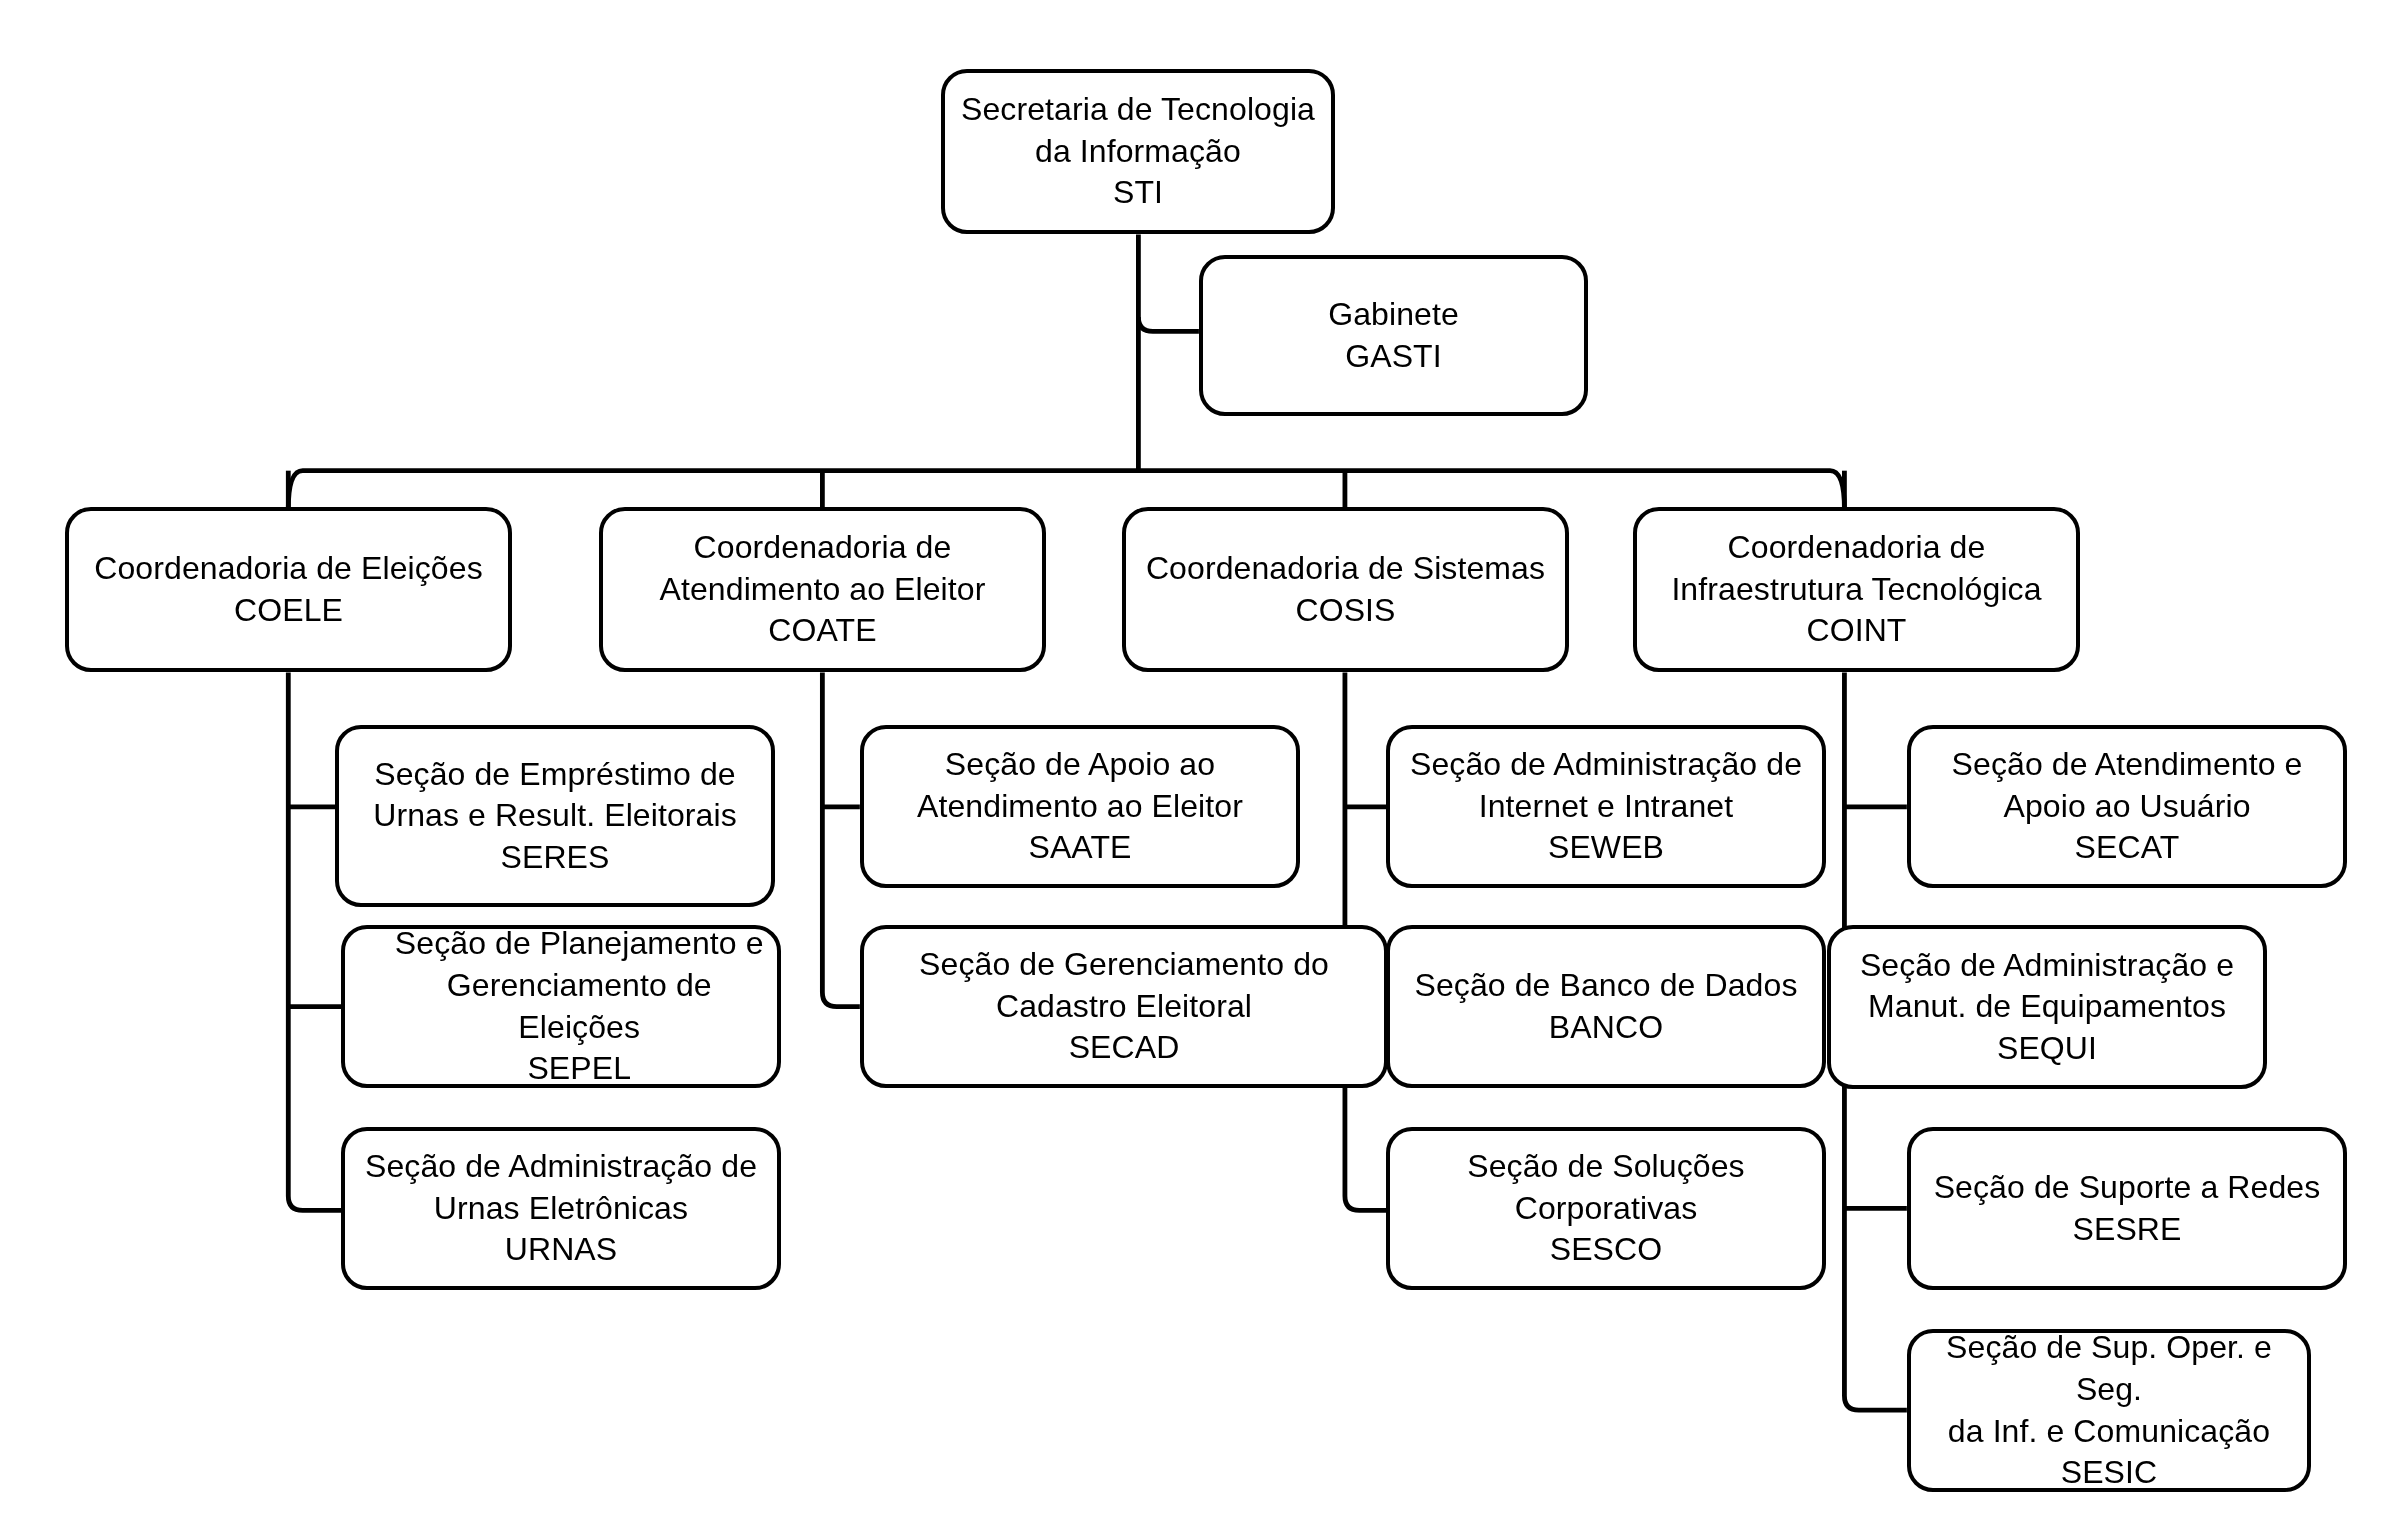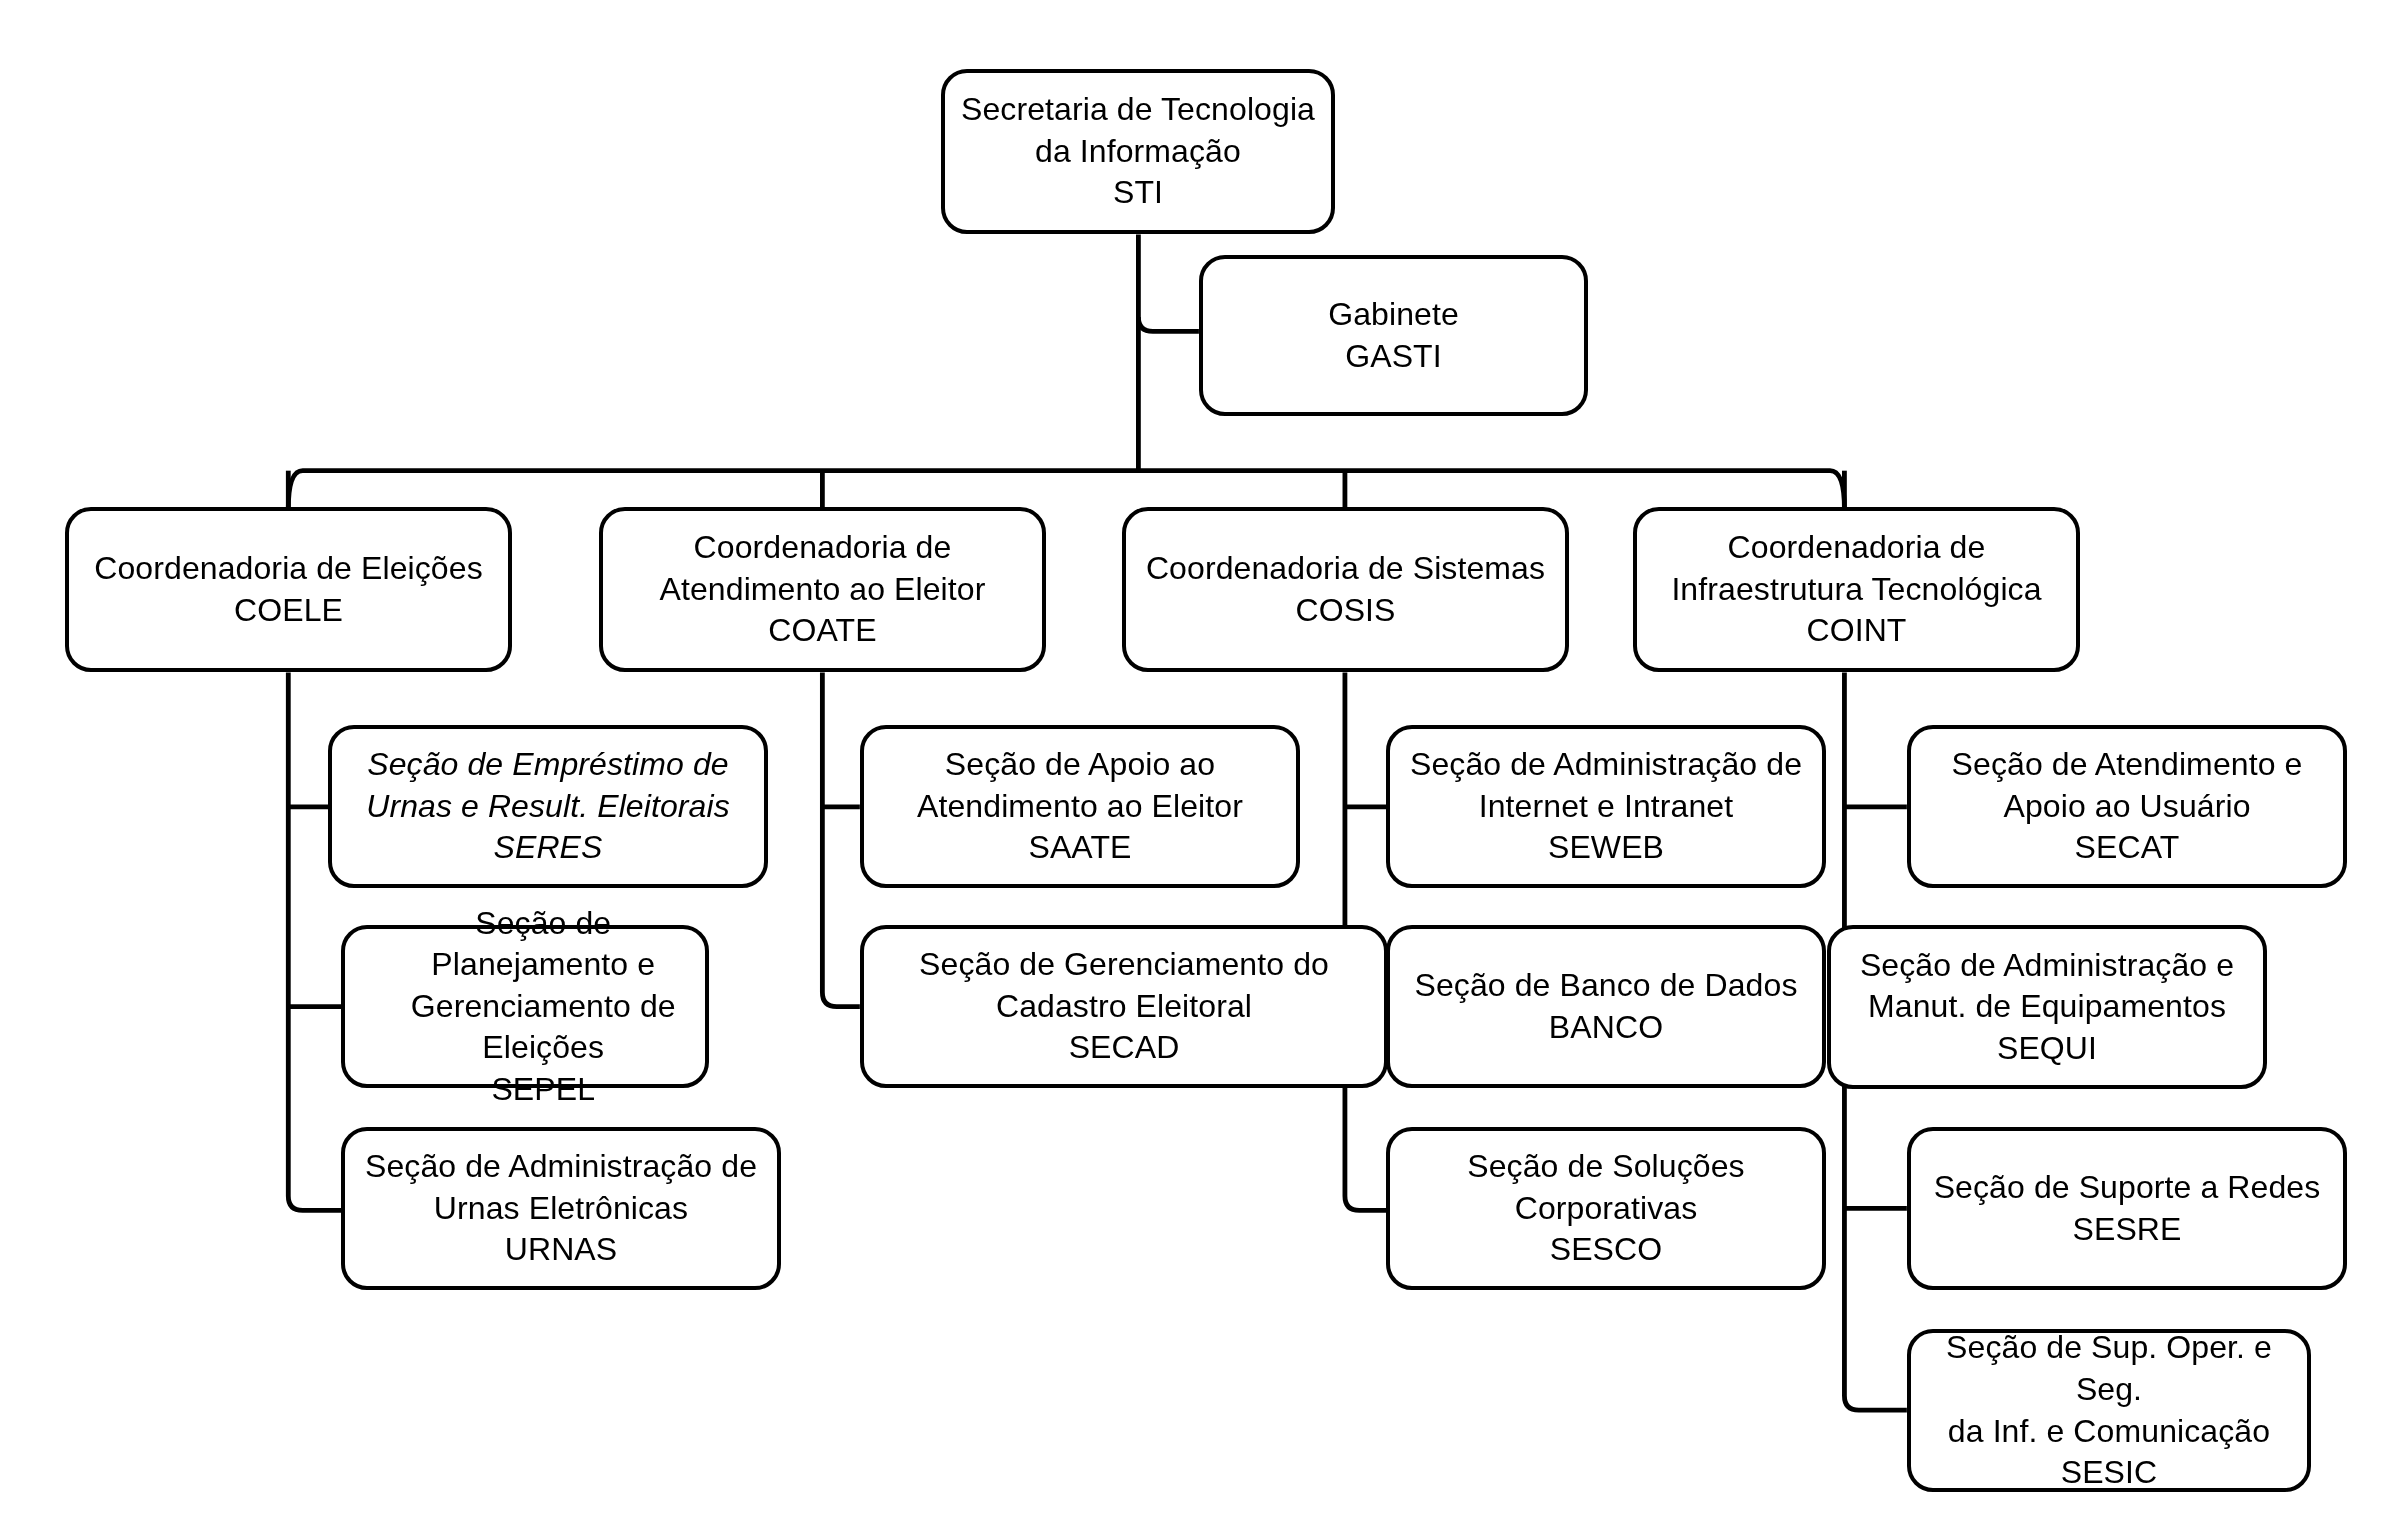--- a/index.html
+++ b/index.html
@@ -117,27 +117,27 @@
     <span class="node-label">Coordenadoria de Sistemas
 COSIS</span>
   </div>
 
   <div class="node-box" style="left:1633px; top:507px; width:447px; height:165px;">
     <span class="node-label">Coordenadoria de
 Infraestrutura Tecnológica
 COINT</span>
   </div>
 
-  <div class="node-box" style="left:328px; top:725px; width:440px; height:163px;font-style:italic;">
+  <div class="node-box" style="left:335px; top:725px; width:440px; height:182px;">
     <span class="node-label">Seção de Empréstimo de
 Urnas e Result. Eleitorais
 SERES</span>
   </div>
 
-  <div class="node-box" style="left:341px; top:925px; width:368px; height:163px;padding-left:48px;">
+  <div class="node-box" style="left:341px; top:925px; width:440px; height:163px;padding-left:48px;">
     <span class="node-label">Seção de Planejamento e
 Gerenciamento de Eleições
 SEPEL</span>
   </div>
 
   <div class="node-box" style="left:341px; top:1127px; width:440px; height:163px;">
     <span class="node-label">Seção de Administração de
 Urnas Eletrônicas
 URNAS</span>
   </div>

